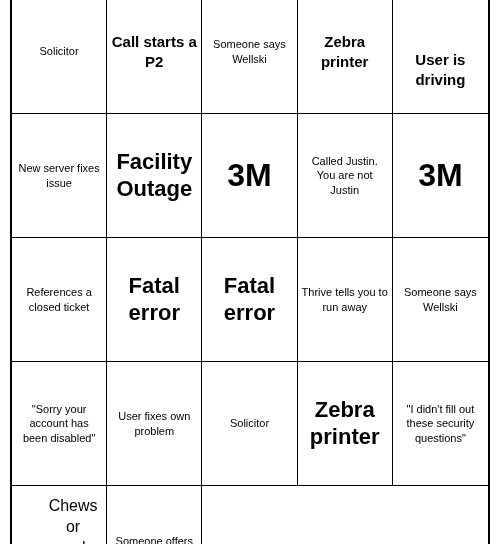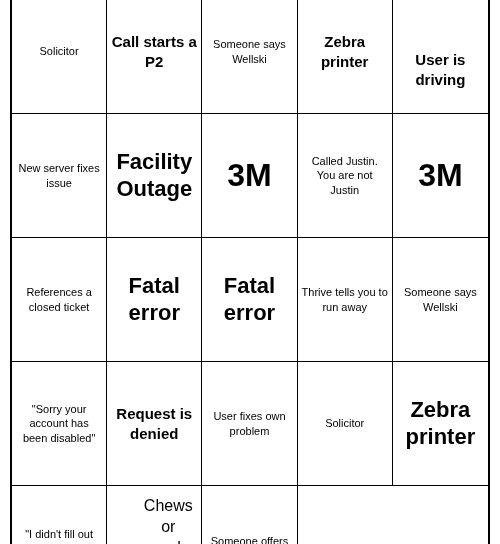--- a/index.html
+++ b/index.html
@@ -71,21 +71,20 @@
       <div class="bingo-cell" style="font-size: 22px; font-weight: bold; line-height: 1.2;">Facility Outage</div>
       <div class="bingo-cell" style="font-size: 32px; font-weight: bold;">3M</div>
       <div class="bingo-cell" style="font-size: 11px;">Called Justin. You are not Justin</div>
       <div class="bingo-cell" style="font-size: 32px; font-weight: bold;">3M</div>
       <div class="bingo-cell" style="font-size: 11px;">References a closed ticket</div>
       <div class="bingo-cell" style="font-size: 22px; font-weight: bold; line-height: 1.2;">Fatal error</div>
       <div class="bingo-cell" style="font-size: 22px; font-weight: bold; line-height: 1.2;">Fatal error</div>
       <div class="bingo-cell" style="font-size: 11px;">Thrive tells you to run away</div>
       <div class="bingo-cell" style="font-size: 11px;">Someone says Wellski</div>
       <div class="bingo-cell" style="font-size: 11px;">"Sorry your account has been disabled"</div>
-      <div class="bingo-cell" style="font-size: 15px; font-weight: bold;">Request is denied</div>
       <div class="bingo-cell" style="font-size: 11px;">User fixes own problem</div>
       <div class="bingo-cell" style="font-size: 11px;">Solicitor</div>
       <div class="bingo-cell" style="font-size: 22px; font-weight: bold; line-height: 1.2;">Zebra printer</div>
       <div class="bingo-cell" style="font-size: 11px;">"I didn't fill out these security questions"</div>
       <div class="bingo-cell" style="font-size: 16px; margin-left: 28px;">Chews or coughs in your ear</div>
       <div class="bingo-cell" style="font-size: 11px;">Someone offers to fill out a survey</div>
     </div>
 </div>
 
 </body></html>

